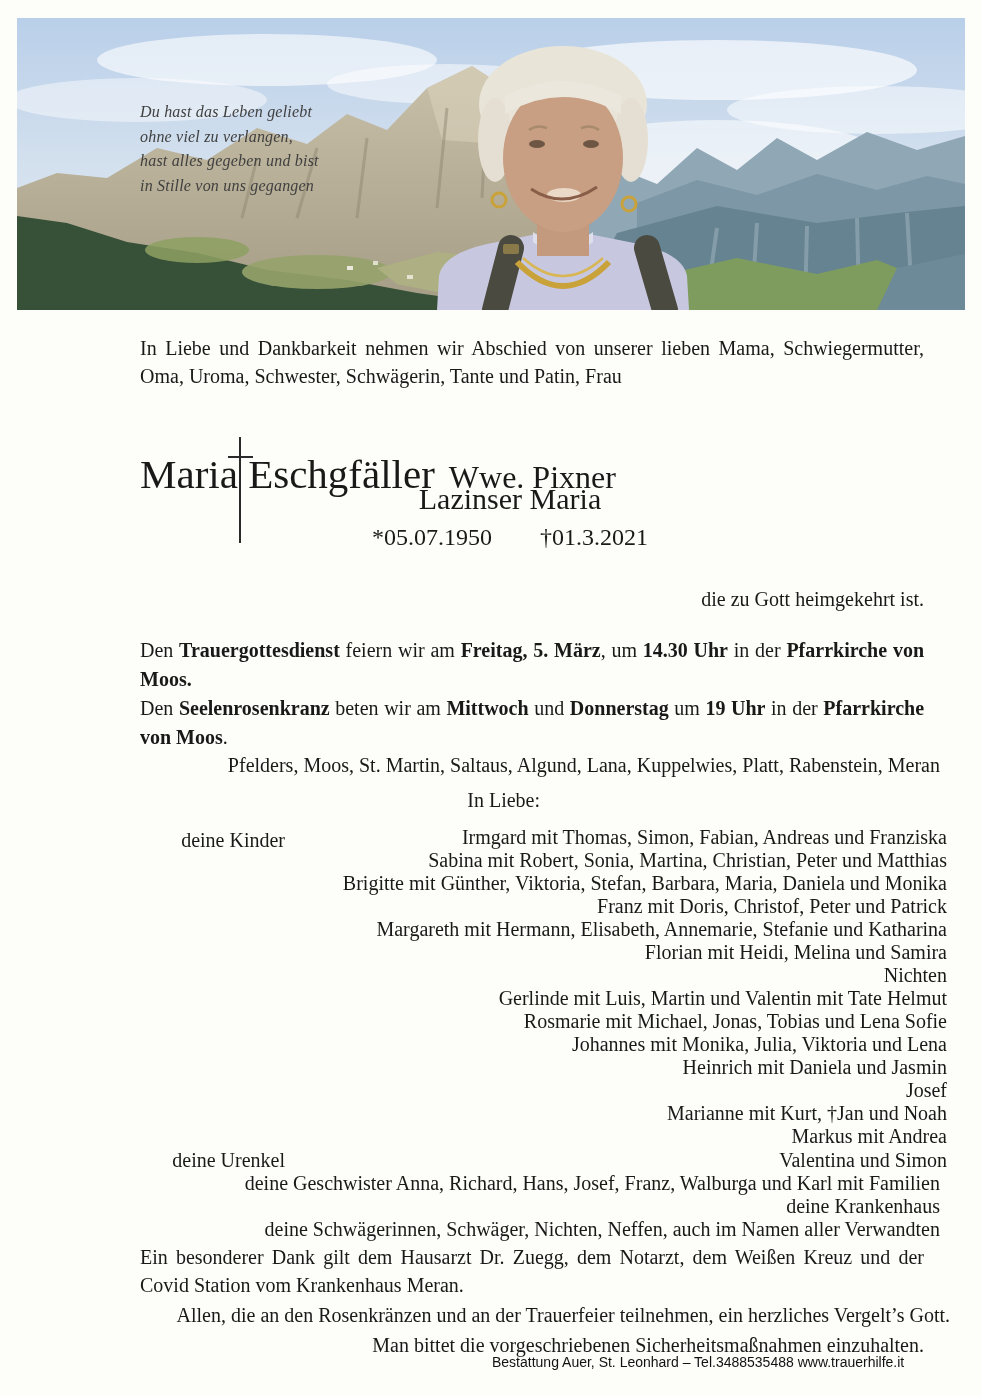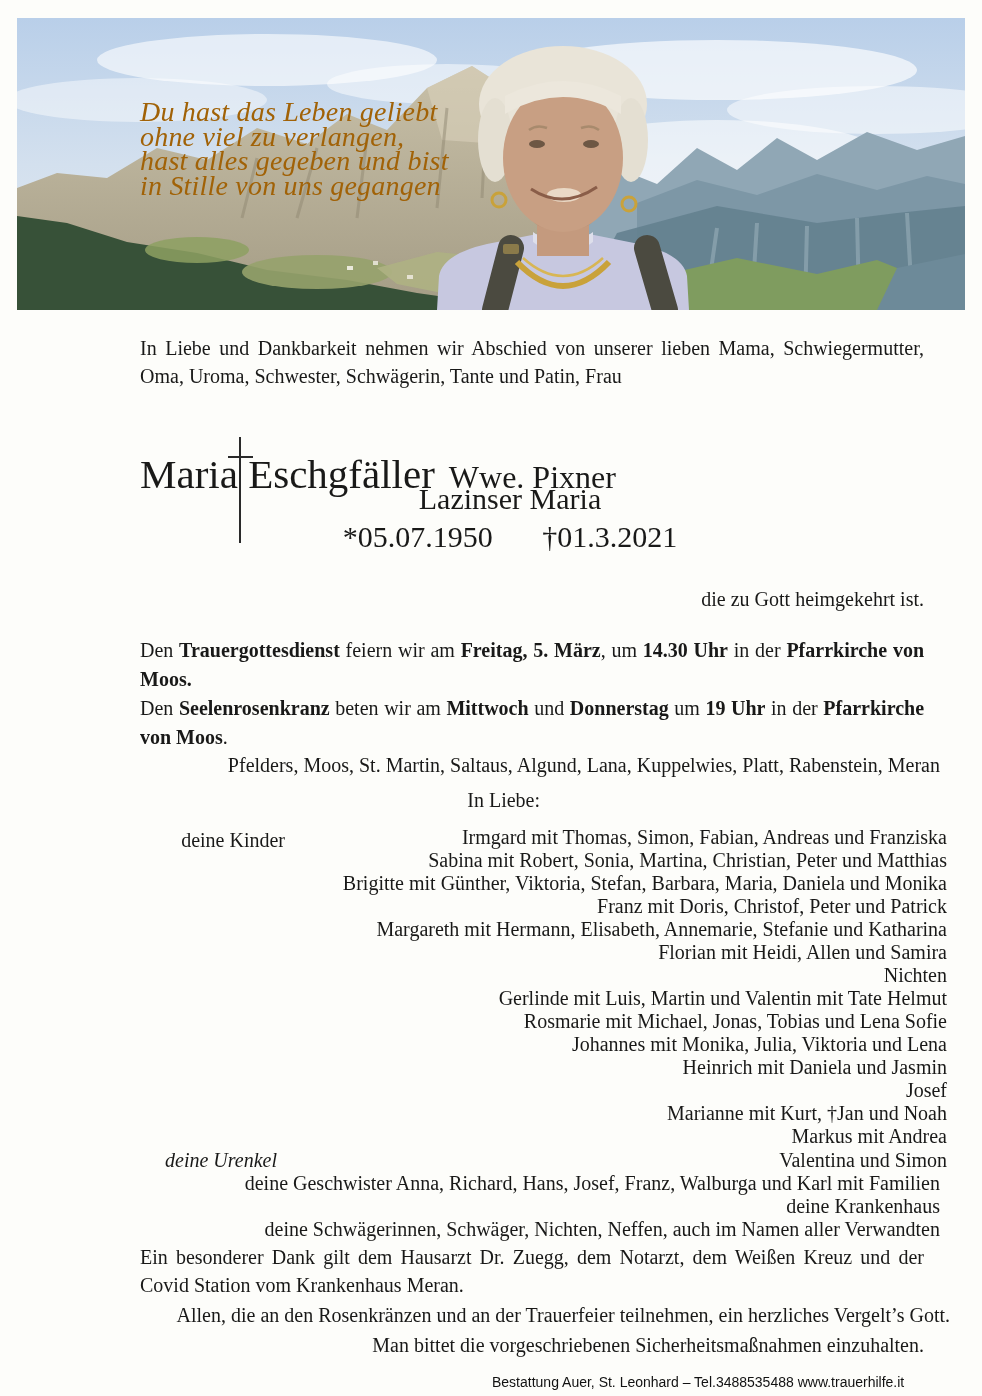--- a/index.html
+++ b/index.html
@@ -11,57 +11,57 @@
     font-family:"Liberation Serif","DejaVu Serif",serif;
     color:#191918;
     overflow:hidden;
   }
   .abs{position:absolute;}
   
   .photo{left:17px;top:18px;width:948px;height:292px;overflow:hidden;}
   .photo svg{display:block;width:948px;height:292px;}
   .poem{
     left:140px;top:100px;width:400px;
-    font-style:italic;font-size:28px;line-height:24.5px;
-    color:#a16207;letter-spacing:.2px;
+    font-style:italic;font-size:16px;line-height:24.5px;
+    color:#404040;letter-spacing:.2px;
   }
   
   .body-text{font-size:20px;line-height:28px;text-align:right;}
   .justify{text-align:justify;}
   .b{font-weight:bold;}
   .intro{left:140px;top:334px;width:784px;}
   
   .cross-v{left:239px;top:437px;width:2px;height:106px;background:#2a2a2a;}
   .cross-h{left:228px;top:456px;width:25px;height:2px;background:#2a2a2a;}
   .name-line{left:140px;top:450px;width:740px;text-align:left;line-height:48px;white-space:nowrap;}
   .name-main{font-size:41px;}
   .name-suffix{font-size:32px;margin-left:10px;}
   .alias-line{left:140px;top:481px;width:740px;text-align:center;font-size:30px;line-height:36px;}
-  .dates-line{left:140px;top:518px;width:740px;text-align:center;font-size:30px;line-height:38px;}
+  .dates-line{left:140px;top:518px;width:740px;text-align:center;font-size:24px;line-height:38px;}
   .date-death{padding-left:42px;}
   .returned{left:140px;top:585px;width:784px;}
   .service{left:140px;top:636px;width:784px;line-height:29px;}
   .rosary{left:140px;top:694px;width:784px;line-height:29px;}
   .places{left:140px;top:751px;width:800px;white-space:nowrap;}
   .inliebe{left:140px;top:786px;width:400px;}
   
   .kinder-label{left:140px;top:826px;width:145px;}
   .kinder-list{left:287px;top:826px;width:660px;line-height:23px;font-size:20px;white-space:nowrap;text-align:right;}
-  .urenkel-label{left:132px;top:1149px;width:145px;line-height:23px;font-style:italic;}
+  .urenkel-label{left:140px;top:1149px;width:145px;line-height:23px;}
   .urenkel-value{left:287px;top:1149px;width:660px;line-height:23px;white-space:nowrap;}
   .geschwister{left:140px;top:1172px;width:800px;line-height:23px;white-space:nowrap;}
   .patenkinder{left:140px;top:1195px;width:800px;line-height:23px;white-space:nowrap;}
   .schwaeger{left:140px;top:1218px;width:800px;line-height:23px;white-space:nowrap;}
   .thanks{left:140px;top:1243px;width:784px;}
   .attend{left:140px;top:1301px;width:810px;white-space:nowrap;}
   .rules{left:140px;top:1331px;width:784px;}
   .footer{
     left:492px;top:1354px;width:420px;
     font-family:"Liberation Sans","DejaVu Sans",sans-serif;
-    font-size:14px;color:#111;margin-top:20px;
+    font-size:14px;color:#111;
   }
 </style>
 </head>
 <body>
 
 <div class="page">
 
   <div class="abs photo">
     <svg viewBox="0 0 948 292" preserveAspectRatio="none">
       <defs>
@@ -173,21 +173,21 @@
   <div class="abs body-text places">Pfelders, Moos, St. Martin, Saltaus, Algund, Lana, Kuppelwies, Platt, Rabenstein, Meran</div>
   <div class="abs body-text inliebe">In Liebe:</div>
 
   <div class="abs body-text kinder-label">deine Kinder</div>
   <div class="abs kinder-list">
     <div>Irmgard mit Thomas, Simon, Fabian, Andreas und Franziska</div>
     <div>Sabina mit Robert, Sonia, Martina, Christian, Peter und Matthias</div>
     <div>Brigitte mit Günther, Viktoria, Stefan, Barbara, Maria, Daniela und Monika</div>
     <div>Franz mit Doris, Christof, Peter und Patrick</div>
     <div>Margareth mit Hermann, Elisabeth, Annemarie, Stefanie und Katharina</div>
-    <div>Florian mit Heidi, Allen und Samira</div>
+    <div>Florian mit Heidi, Melina und Samira</div>
     <div>Nichten</div>
     <div>Gerlinde mit Luis, Martin und Valentin mit Tate Helmut</div>
     <div>Rosmarie mit Michael, Jonas, Tobias und Lena Sofie</div>
     <div>Johannes mit Monika, Julia, Viktoria und Lena</div>
     <div>Heinrich mit Daniela und Jasmin</div>
     <div>Josef</div>
     <div>Marianne mit Kurt, †Jan und Noah</div>
     <div>Markus mit Andrea</div>
   </div>
   <div class="abs body-text urenkel-label">deine Urenkel</div>

